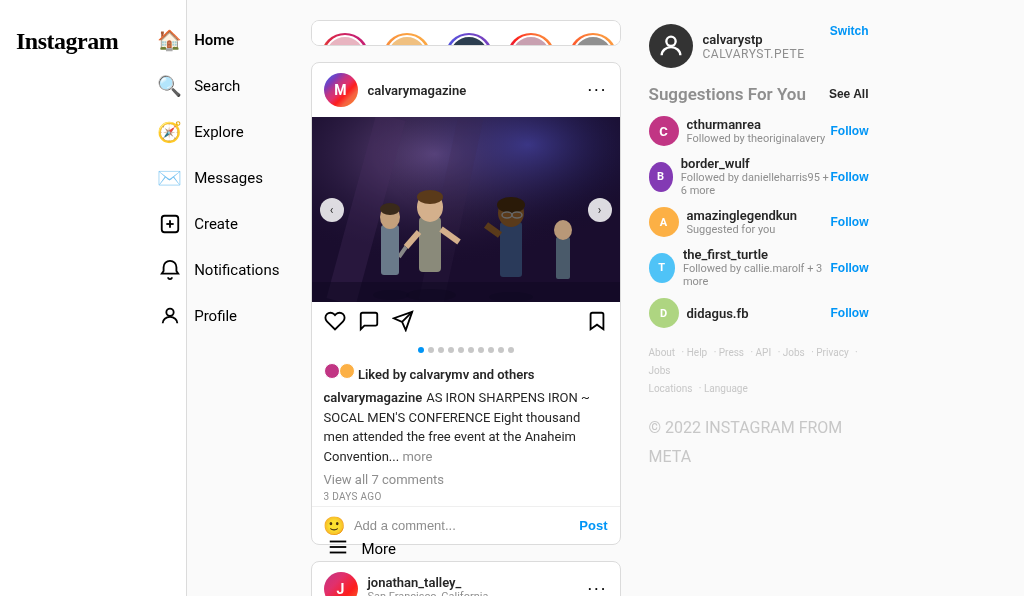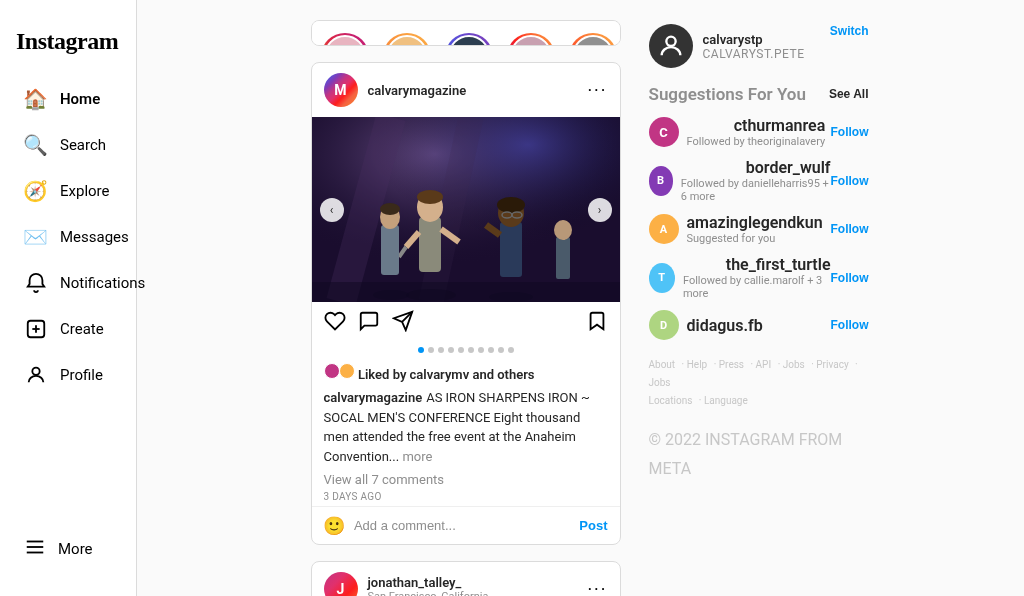--- a/index.html
+++ b/index.html
@@ -1,24 +1,23 @@
 <!DOCTYPE html>
 <html><head>
   <meta charset="utf-8">
   <style>
     * { margin: 0; padding: 0; box-sizing: border-box; }
     body { font-family: -apple-system, BlinkMacSystemFont, 'Segoe UI', Roboto, sans-serif; background: #fafafa; display: flex; height: 596px; overflow: hidden; width: 1024px; }
 
     
     #sidebar {
-      width: 137px;
+      width: 187px;
       background: #fff;
       border-right: 1px solid #dbdbdb;
       display: flex;
-      flex-direction: column;
       padding: 16px 0;
       height: 596px;
       position: fixed;
       left: 0;
       top: 0;
     }
     .instagram-logo {
       padding: 12px 16px 20px 16px;
       font-family: 'Brush Script MT', cursive;
       font-size: 24px;
@@ -381,24 +380,23 @@
       height: 30px;
       border-radius: 50%;
       background: #ddd;
       display: flex;
       align-items: center;
       justify-content: center;
       font-size: 12px;
       overflow: hidden;
     }
     .suggestion-name {
-      font-size: 16px;
-      font-weight: 600;
-      color: #262626;
-      text-align: right;
+      font-size: 13px;
+      font-weight: 600;
+      color: #262626;
     }
     .suggestion-sub {
       font-size: 11px;
       color: #8e8e8e;
     }
     .follow-btn {
       font-size: 12px;
       font-weight: 600;
       color: #0095f6;
       cursor: pointer;
@@ -435,39 +433,39 @@
       <span class="icon">🔍</span>
       <span>Search</span>
     </div>
     <div class="nav-item">
       <span class="icon">🧭</span>
       <span>Explore</span>
     </div>
     <div class="nav-item">
       <span class="icon">✉️</span>
       <span>Messages</span>
-    </div>
-    <div class="nav-item">
-      <span class="icon icon-relative">
-        <svg width="22" height="22" viewBox="0 0 24 24" fill="none" stroke="#000" stroke-width="2">
-            <path d="M12 2a7 7 0 0 1 7 7v4l2 3H3l2-3V9a7 7 0 0 1 7-7z"></path>
-            <path d="M10 20a2 2 0 0 0 4 0"></path>
-          </svg>
-      </span>
-      <span>Notifications</span>
     </div>
     <div class="nav-item">
       <span class="icon">
         <svg width="22" height="22" viewBox="0 0 24 24" fill="none" stroke="#000" stroke-width="2">
             <rect x="3" y="3" width="18" height="18" rx="3"></rect>
             <line x1="12" y1="8" x2="12" y2="16"></line>
             <line x1="8" y1="12" x2="16" y2="12"></line>
           </svg>
       </span>
       <span>Create</span>
+    </div>
+    <div class="nav-item">
+      <span class="icon icon-relative">
+        <svg width="22" height="22" viewBox="0 0 24 24" fill="none" stroke="#000" stroke-width="2">
+            <path d="M12 2a7 7 0 0 1 7 7v4l2 3H3l2-3V9a7 7 0 0 1 7-7z"></path>
+            <path d="M10 20a2 2 0 0 0 4 0"></path>
+          </svg>
+      </span>
+      <span>Notifications</span>
     </div>
     <div class="nav-item">
       <span class="icon">
         <svg width="22" height="22" viewBox="0 0 24 24" fill="none" stroke="#000" stroke-width="2">
             <circle cx="12" cy="8" r="4"></circle>
             <path d="M4 20c0-4 3.6-7 8-7s8 3 8 7"></path>
           </svg>
       </span>
       <span>Profile</span>
     </div>

